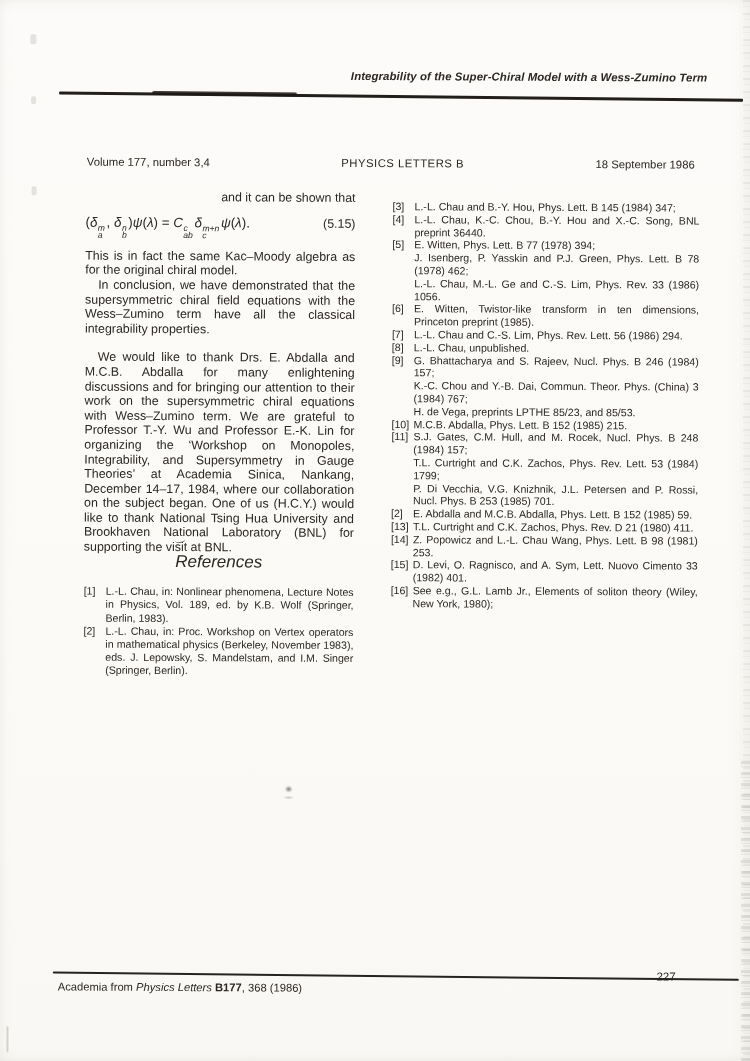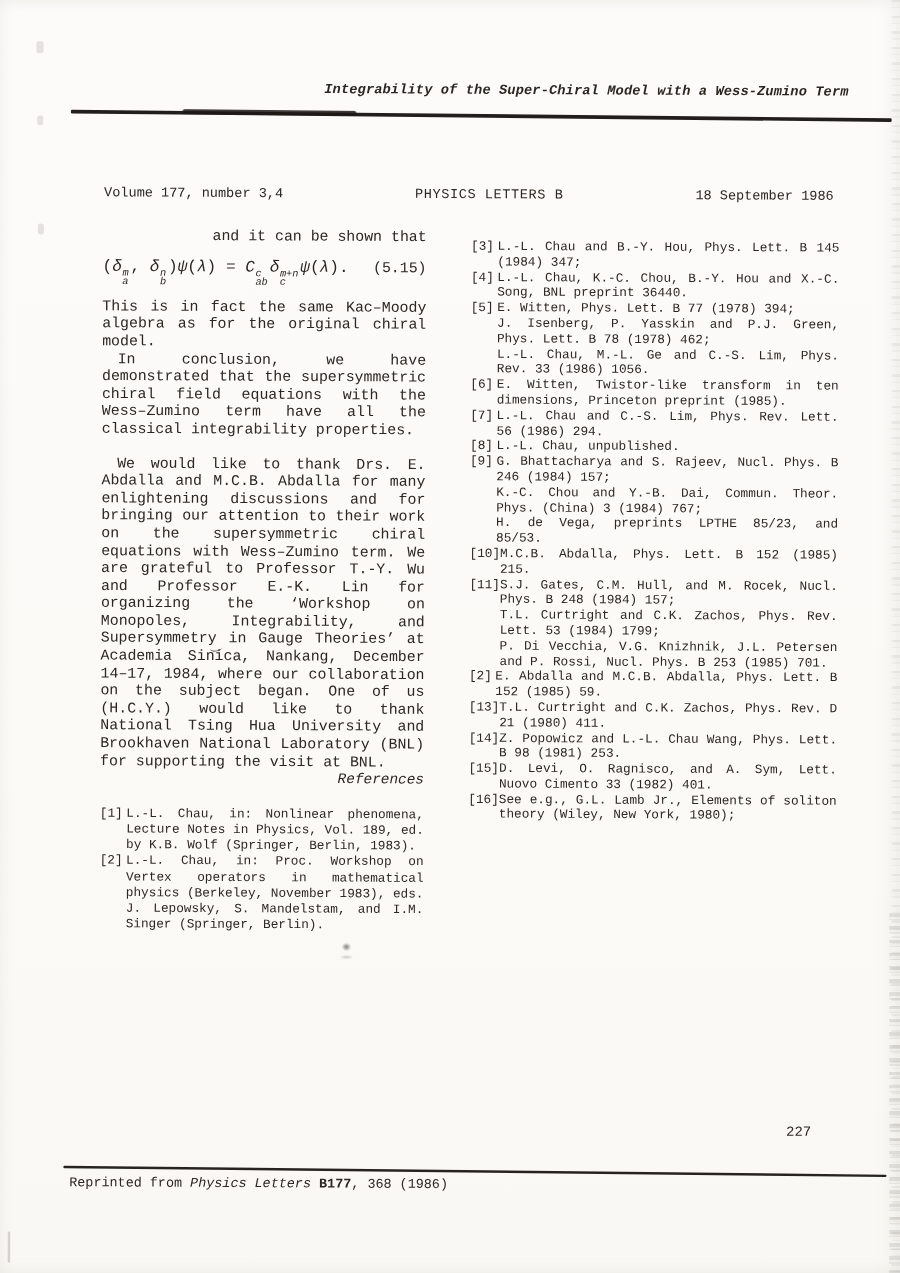--- a/index.html
+++ b/index.html
@@ -2,21 +2,21 @@
 <html lang="en"><head>
 <meta charset="utf-8">
 <style>
   html,body{margin:0;padding:0;background:#e9e7e3;}
   .scan{
     position:relative;
     width:750px;height:1061px;
     margin:0 auto;
     background:linear-gradient(180deg,#fcfbf9 0%,#fbfaf7 55%,#f9f8f4 100%);
     overflow:hidden;
-    font-family:Liberation Mono, monospace;
+    font-family:Liberation Sans, sans-serif;
     color:#2b2722;
     box-shadow:inset -6px 0 14px rgba(150,145,138,0.10), inset 4px 0 10px rgba(150,145,138,0.06);
   }
   .page{position:absolute;inset:0;transform:rotate(0.28deg);transform-origin:370px 520px;}
 
   
   .running-title{
     position:absolute;top:70px;right:45px;
     font-size:11.4px;font-weight:bold;font-style:italic;
     letter-spacing:0.1px;white-space:nowrap;
@@ -56,39 +56,39 @@
   .eq-num{font-size:12.4px;font-style:normal;}
   .tok-it{font-style:italic;}
   .supsub{
     display:inline-flex;flex-direction:column;align-items:flex-start;
     vertical-align:-4px;margin:0 1.5px 0 0.5px;
     font-size:8.6px;line-height:7.6px;font-style:italic;
   }
 
   
   .refs-heading{
-    font-style:italic;font-size:12px;text-align:right;
+    font-style:italic;font-size:17px;text-align:center;
     margin-top:27px;
   }
   .refs{margin-top:16px;font-size:10.6px;line-height:13.2px;}
   .col-right .refs{margin-top:0;line-height:12.8px;}
   .ref{display:flex;margin:0;}
   .ref-num{flex:0 0 22px;text-align:left;}
   .ref-text{flex:1 1 auto;text-align:justify;hyphens:auto;}
 
   
   .rule-bottom{
     position:absolute;left:55px;top:973px;width:686px;height:2.3px;
     background:#262320;transform:rotate(0.34deg);transform-origin:left center;
     border-radius:1px;
   }
   .reprint{position:absolute;left:60px;top:982px;font-size:11.2px;white-space:nowrap;}
   .reprint .it{font-style:italic;}
   .reprint .bd{font-weight:bold;}
-  .page-number{position:absolute;right:72px;top:936px;font-size:11.6px;}
+  .page-number{position:absolute;right:72px;top:968px;font-size:11.6px;}
 
   
   .edge-noise{
     position:absolute;right:0;top:0;bottom:0;width:7px;
     background:repeating-linear-gradient(to bottom,
       rgba(110,104,96,0.16) 0 2px, rgba(110,104,96,0.02) 2px 6px,
       rgba(110,104,96,0.10) 6px 7px, rgba(110,104,96,0.00) 7px 13px);
     opacity:0.55;
   }
   .edge-noise-bottom{
@@ -265,21 +265,21 @@
             <span class="ref-num">[16]</span>
             <div class="ref-text">
               <div class="ref-part">See e.g., G.L. Lamb Jr., Elements of soliton theory (Wiley, New York, 1980);</div>
             </div>
           </div>
         </div>
     </div>
 
     <div class="rule-bottom"></div>
     <div class="reprint">
-      <span>Reprinted from </span><span class="it">Physics Letters</span><span class="bd"> B177</span><span>, 368 (1986)</span>
+      <span>Academia from </span><span class="it">Physics Letters</span><span class="bd"> B177</span><span>, 368 (1986)</span>
     </div>
     <div class="page-number">227</div>
 
     <div class="squiggle"></div>
     <div class="smudge"></div>
     <div class="smudge2"></div>
     <div class="speck a"></div>
     <div class="speck b"></div>
     <div class="speck c"></div>
     <div class="speck d"></div>

